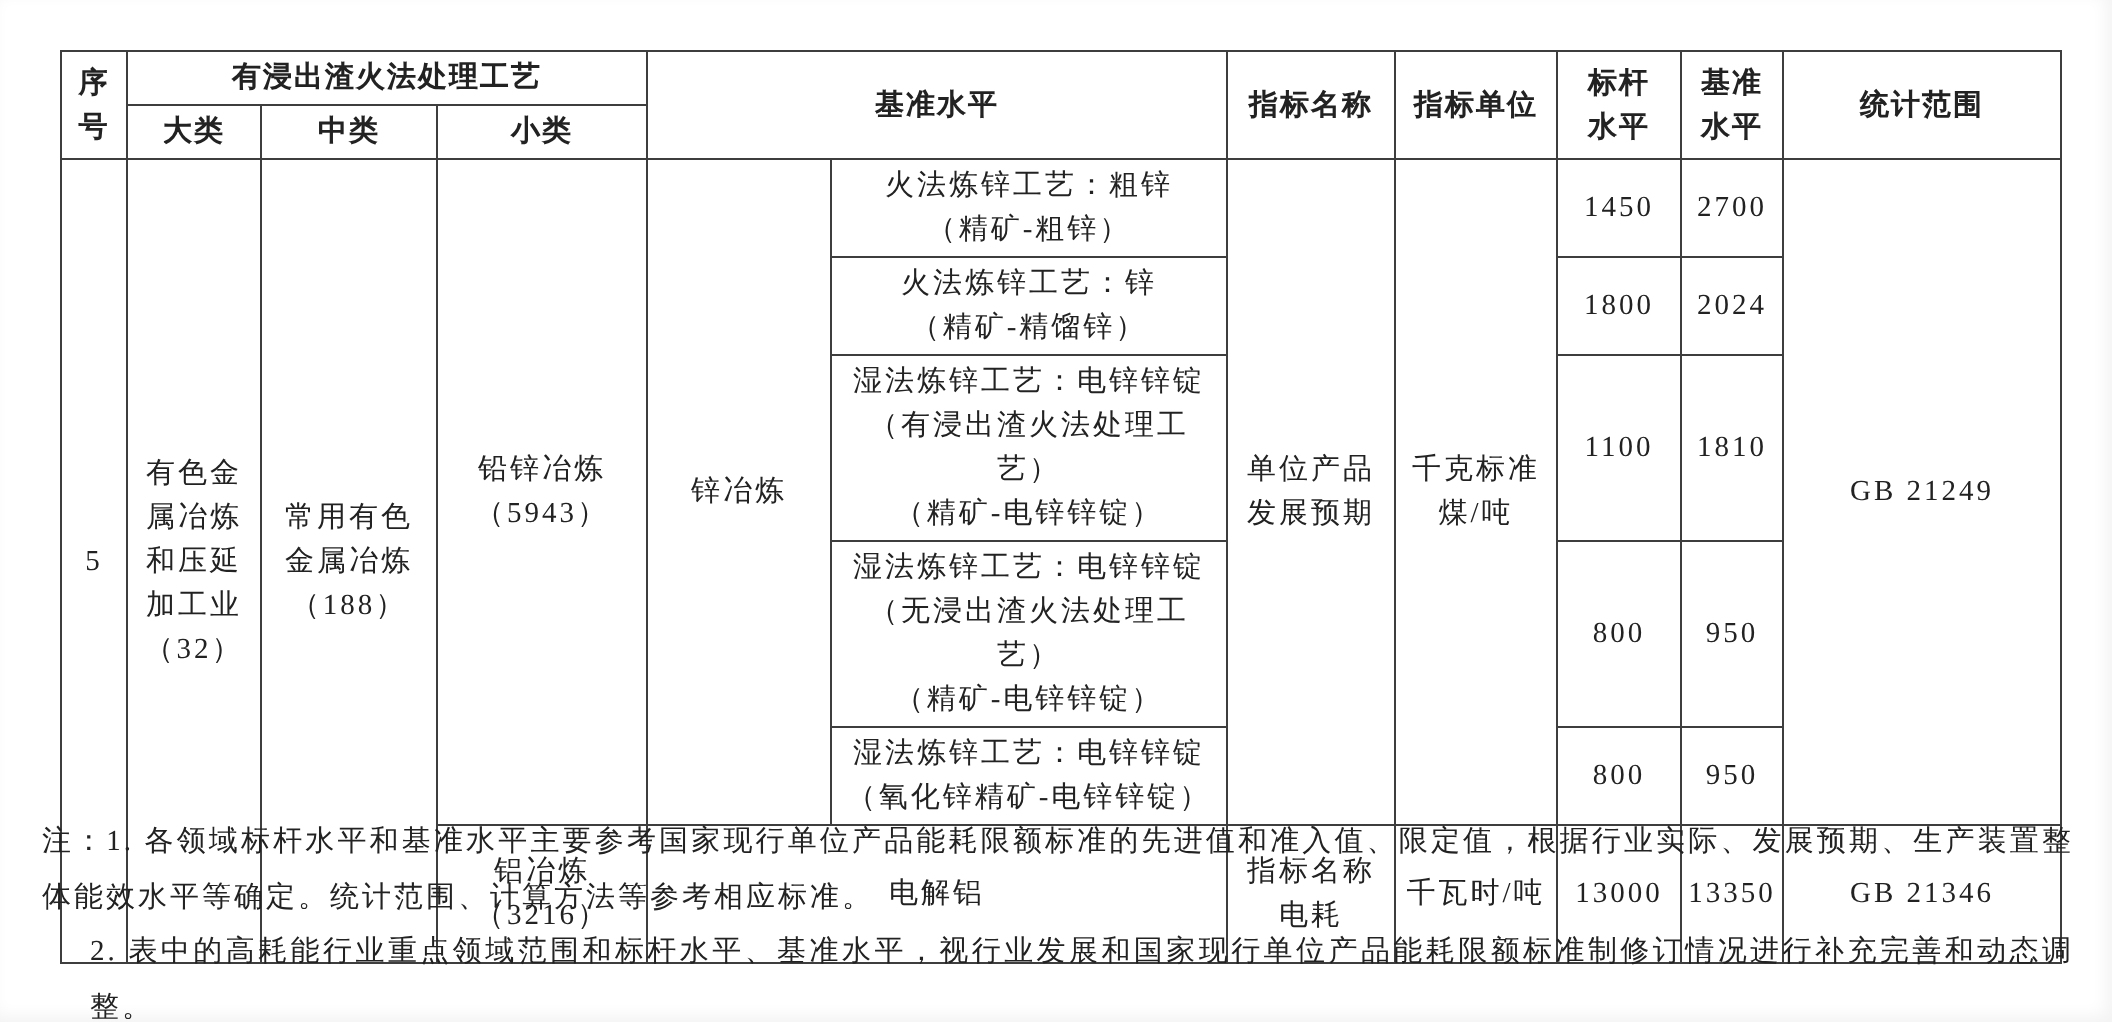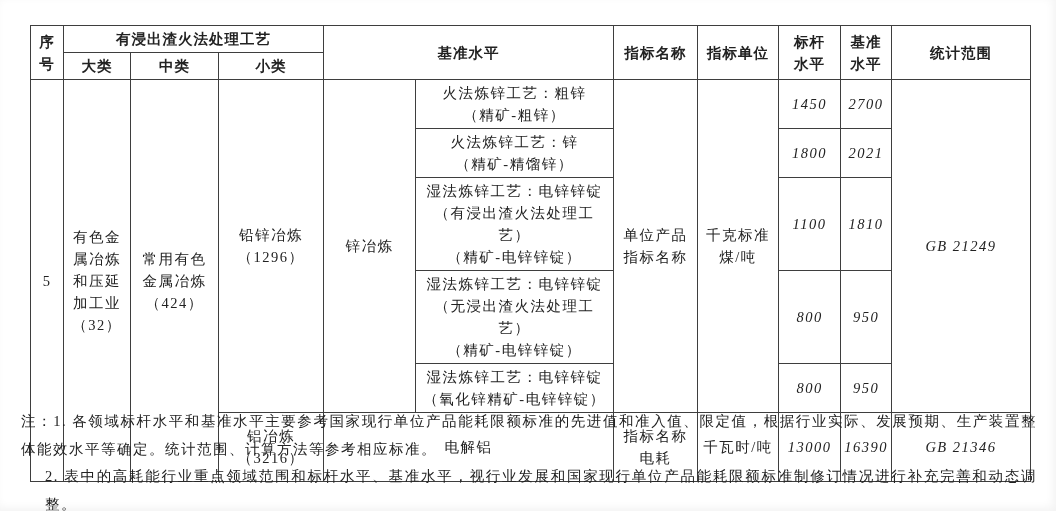--- a/index.html
+++ b/index.html
@@ -27,21 +27,21 @@
   }
   table.spec th {
     font-family:"Liberation Sans","DejaVu Sans",sans-serif;
     font-weight:700; font-size:14.5px; line-height:22px;
     letter-spacing:1px; color:#222;
   }
   table.spec td {
     font-size:14.5px; line-height:22px; letter-spacing:1.5px; color:#222;
   }
   .pre { white-space:pre-line; }
-  .num { letter-spacing:0.5px; font-size:15px;font-style:italic; }
+  .num { letter-spacing:0.5px; font-size:15px; }
   .r-h1 { height:27px; }
   .r-h2 { height:25px; }
   .r-b1 { height:45px; }
   .r-b2 { height:45px; }
   .r-b3 { height:66px; }
   .r-b4 { height:66px; }
   .r-b5 { height:45px; }
   .r-b6 { height:69px;margin-top:28px; }
   .notes {
     position:absolute; left:21px; top:408px; width:1016px;
@@ -93,40 +93,40 @@
 
     <tr class="r-b1">
       <td rowspan="6">5</td>
       <td rowspan="6" class="pre">有色金
 属冶炼
 和压延
 加工业
 （32）</td>
       <td rowspan="6" class="pre">常用有色
 金属冶炼
-（424）</td>
+（188）</td>
       <td rowspan="5" class="pre">铅锌冶炼
-（1296）</td>
+（5943）</td>
       <td rowspan="5">锌冶炼</td>
       <td class="pre">火法炼锌工艺：粗锌
 （精矿-粗锌）</td>
       <td rowspan="5" class="pre">单位产品
-指标名称</td>
+发展预期</td>
       <td rowspan="5" class="pre">千克标准
 煤/吨</td>
       <td class="num">1450</td>
       <td class="num">2700</td>
       <td rowspan="5" class="num">GB 21249</td>
     </tr>
 
     <tr class="r-b2">
       <td class="pre">火法炼锌工艺：锌
 （精矿-精馏锌）</td>
       <td class="num">1800</td>
-      <td class="num">2021</td>
+      <td class="num">2024</td>
     </tr>
 
     <tr class="r-b3">
       <td class="pre">湿法炼锌工艺：电锌锌锭
 （有浸出渣火法处理工艺）
 （精矿-电锌锌锭）</td>
       <td class="num">1100</td>
       <td class="num">1810</td>
     </tr>
 
@@ -146,21 +146,21 @@
     </tr>
 
     <tr class="r-b6">
       <td class="pre">铝冶炼
 （3216）</td>
       <td colspan="2">电解铝</td>
       <td class="pre">指标名称
 电耗</td>
       <td>千瓦时/吨</td>
       <td class="num">13000</td>
-      <td class="num">16390</td>
+      <td class="num">13350</td>
       <td class="num">GB 21346</td>
     </tr>
   </tbody>
     </table>
 
   <div class="notes">
     <p class="note-1">注：1. 各领域标杆水平和基准水平主要参考国家现行单位产品能耗限额标准的先进值和准入值、限定值，根据行业实际、发展预期、生产装置整体能效水平等确定。统计范围、计算方法等参考相应标准。</p>
     <p class="note-2">2. 表中的高耗能行业重点领域范围和标杆水平、基准水平，视行业发展和国家现行单位产品能耗限额标准制修订情况进行补充完善和动态调整。</p>
   </div>
 

